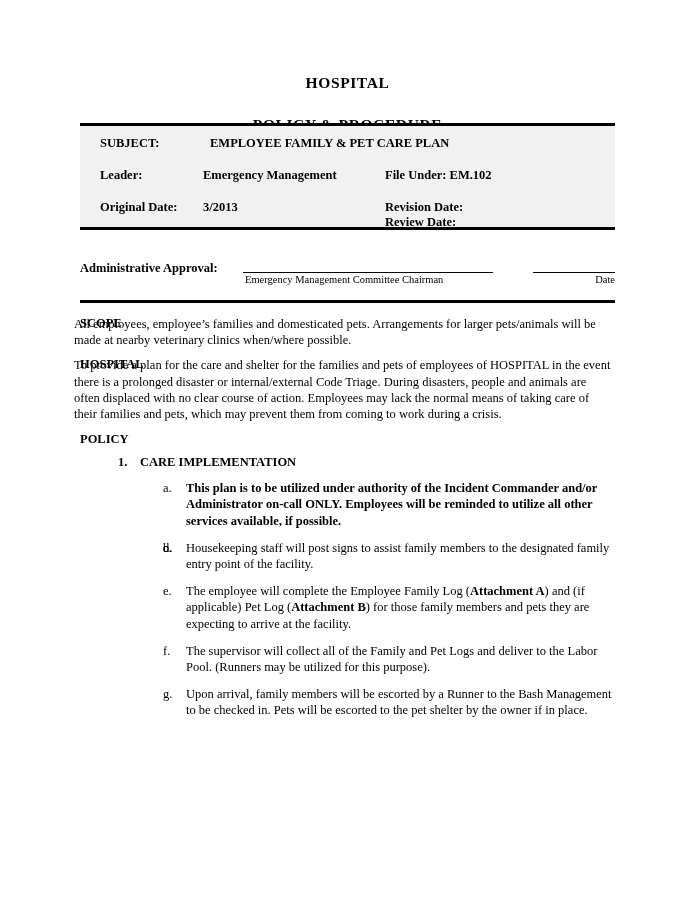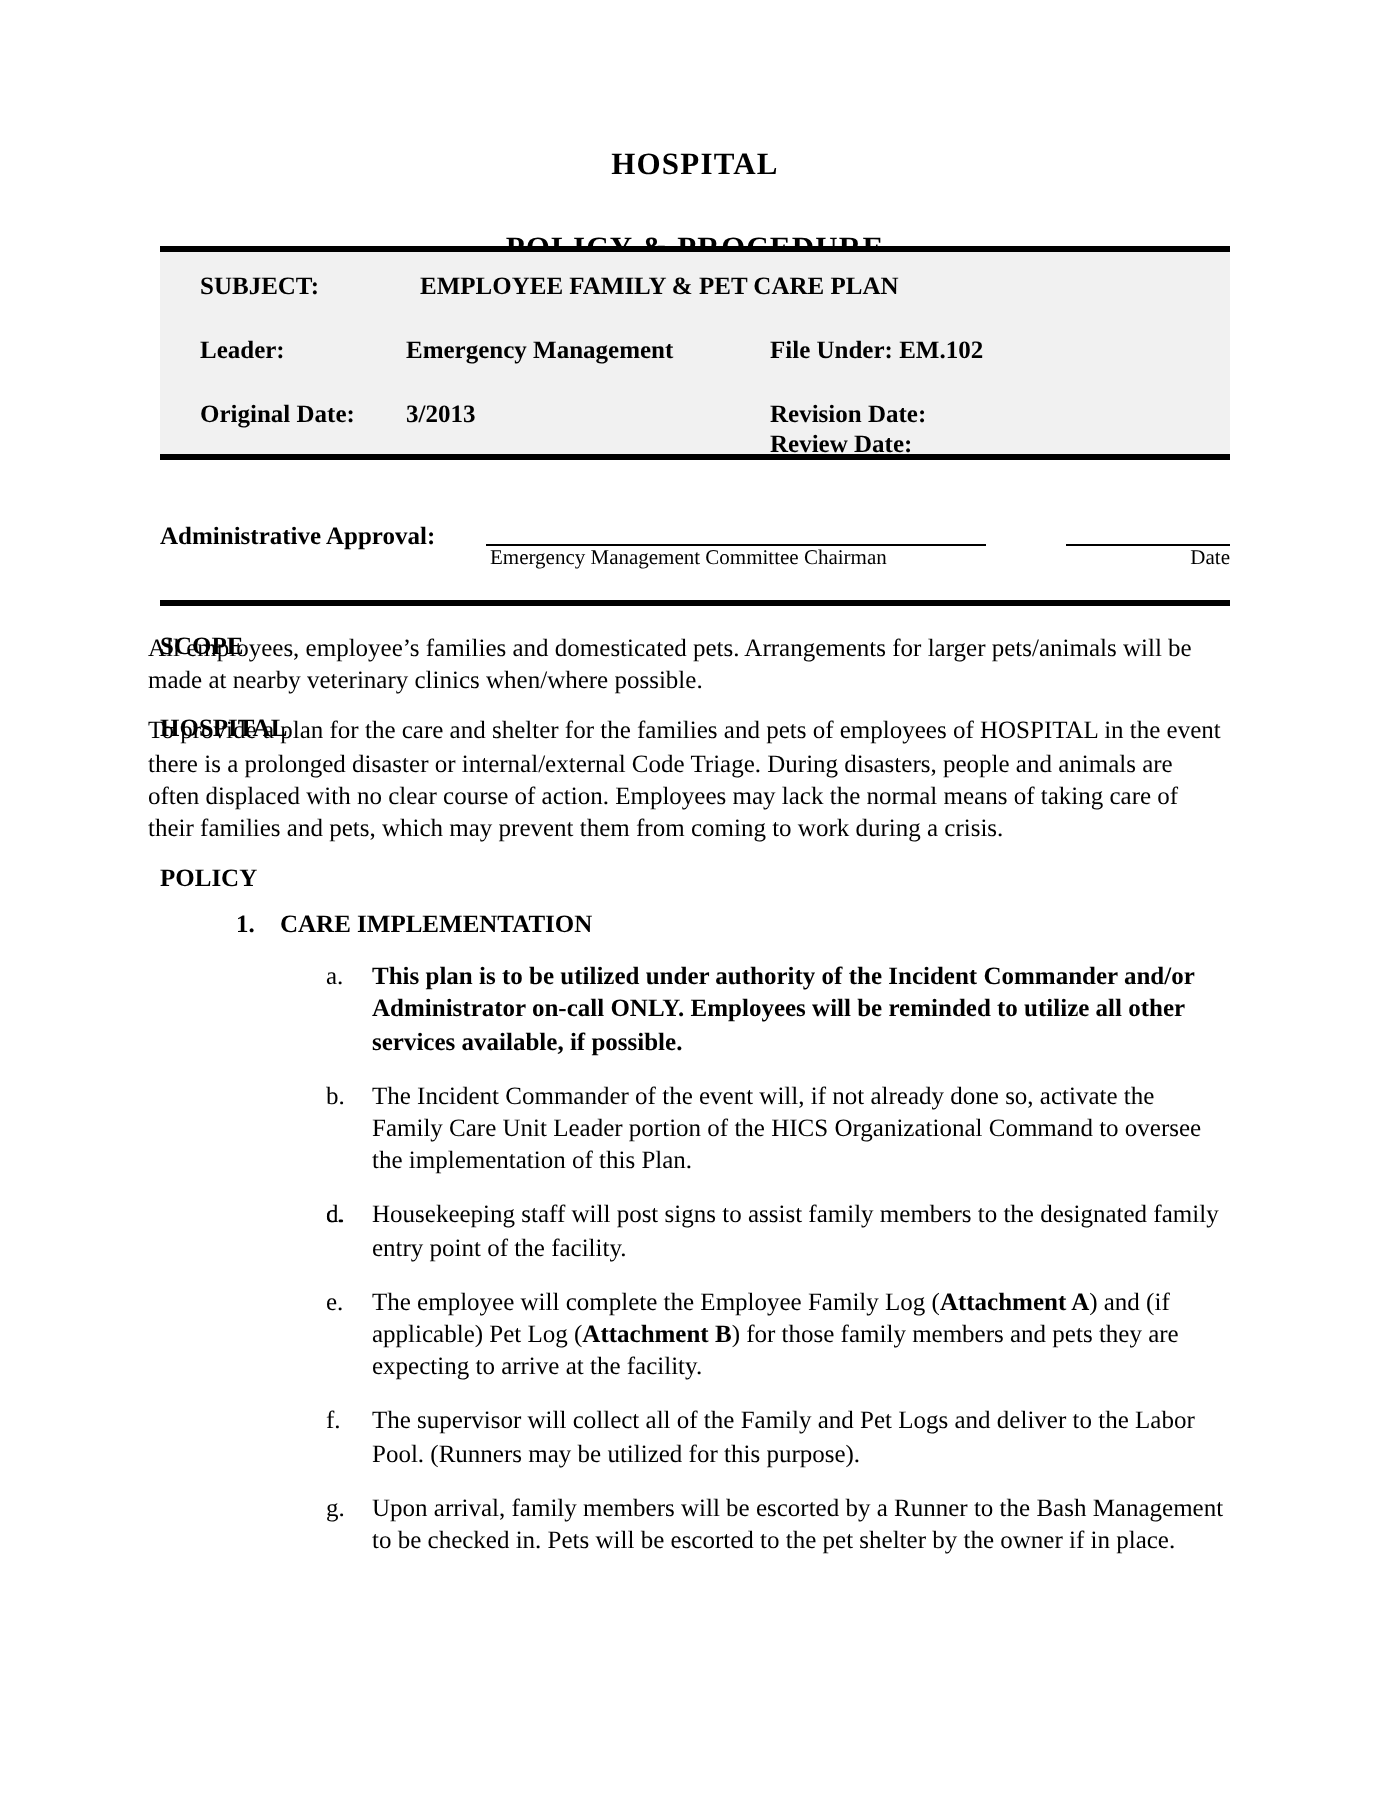--- a/index.html
+++ b/index.html
@@ -262,21 +262,20 @@
 
     <ul class="alpha-list">
 
       <li class="alpha-item bold">
         <span class="alpha-marker">a.</span>
         <span class="alpha-text">This plan is to be utilized under authority of the Incident Commander and/or Administrator on-call ONLY. Employees will be reminded to utilize all other services available, if possible.</span>
       </li>
 
       <li class="alpha-item">
         <span class="alpha-marker">b.</span>
-        <span class="alpha-text">The Incident Commander of the event will, if not already done so, activate the Family Care Unit Leader portion of the HICS Organizational Command to oversee the implementation of this Plan.</span>
       </li>
 
       <li class="alpha-item">
         <span class="alpha-marker">c.</span>
       </li>
 
       <li class="alpha-item">
         <span class="alpha-marker">d.</span>
         <span class="alpha-text">Housekeeping staff will post signs to assist family members to the designated family entry point of the facility.</span>
       </li>

